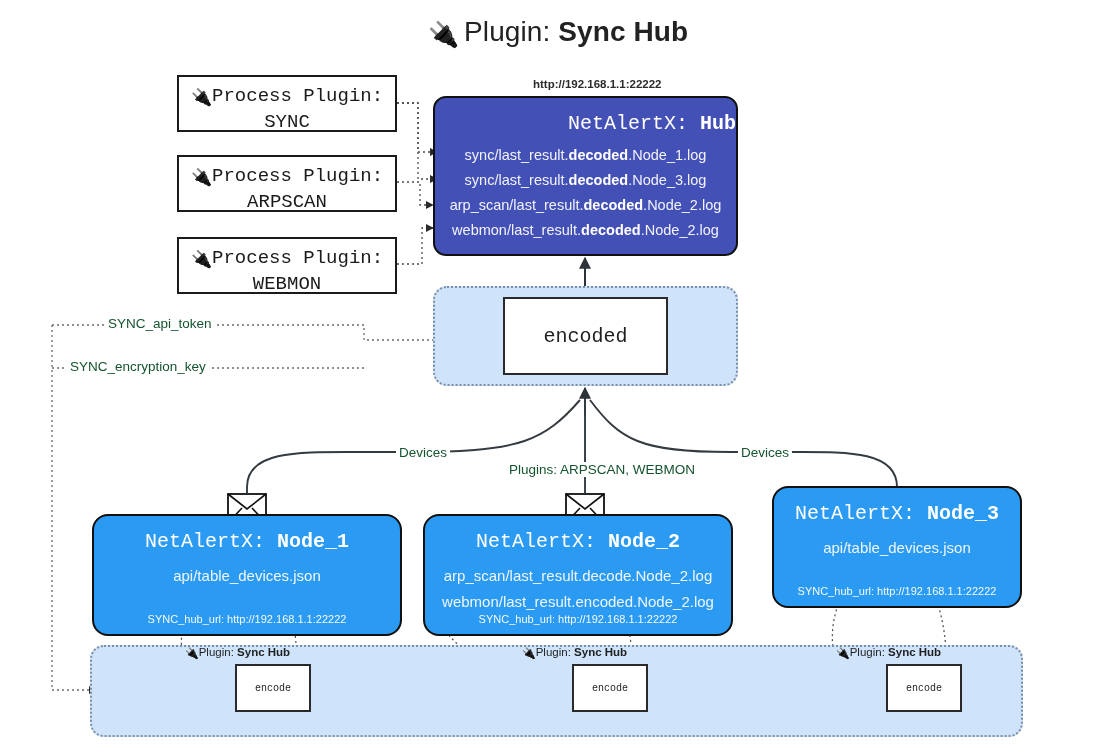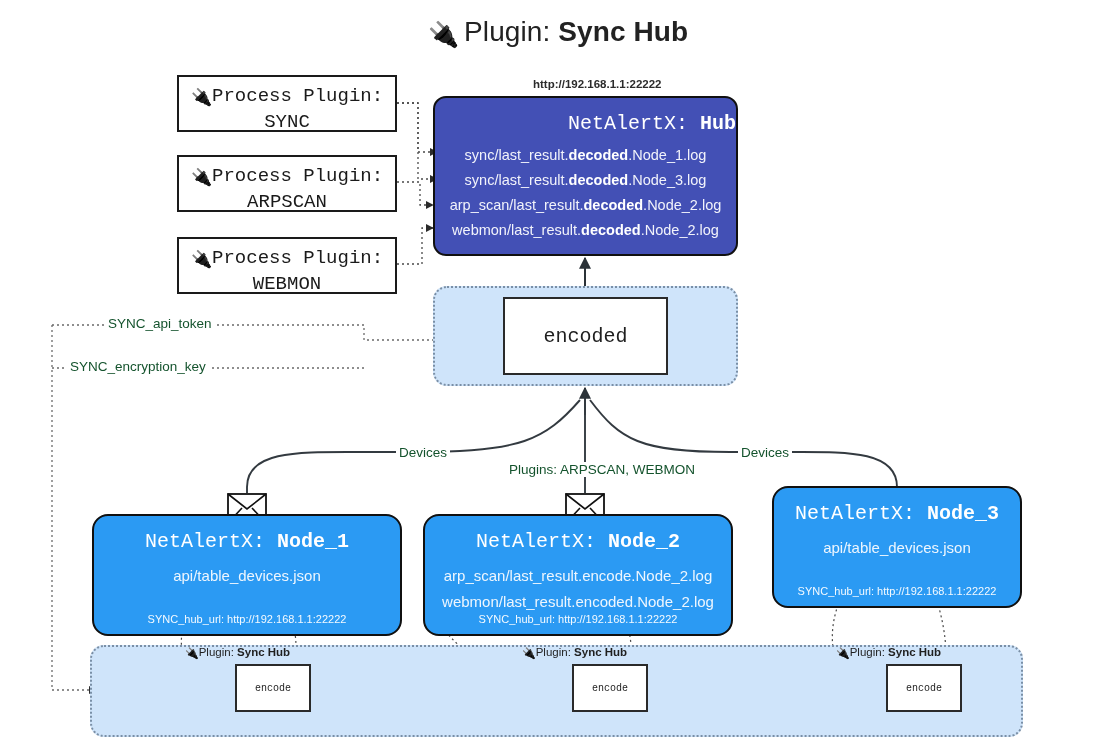--- a/index.html
+++ b/index.html
@@ -341,21 +341,21 @@
       <div class="node-line">api/table_devices.json</div>
     </div>
     <div class="node-foot">SYNC_hub_url: http://192.168.1.1:22222</div>
   </div>
 
   <div class="node" style="left:423px; top:514px; width:310px; height:122px;">
     <div class="node-title">
       <span>NetAlertX: </span><b>Node_2</b>
     </div>
     <div class="node-body">
-      <div class="node-line">arp_scan/last_result.encode.Node_2.log</div>
+      <div class="node-line">arp_scan/last_result.decode.Node_2.log</div>
       <div class="node-line">webmon/last_result.encoded.Node_2.log</div>
     </div>
     <div class="node-foot">SYNC_hub_url: http://192.168.1.1:22222</div>
   </div>
 
   <div class="node" style="left:772px; top:486px; width:250px; height:122px;">
     <div class="node-title">
       <span>NetAlertX: </span><b>Node_3</b>
     </div>
     <div class="node-body">

